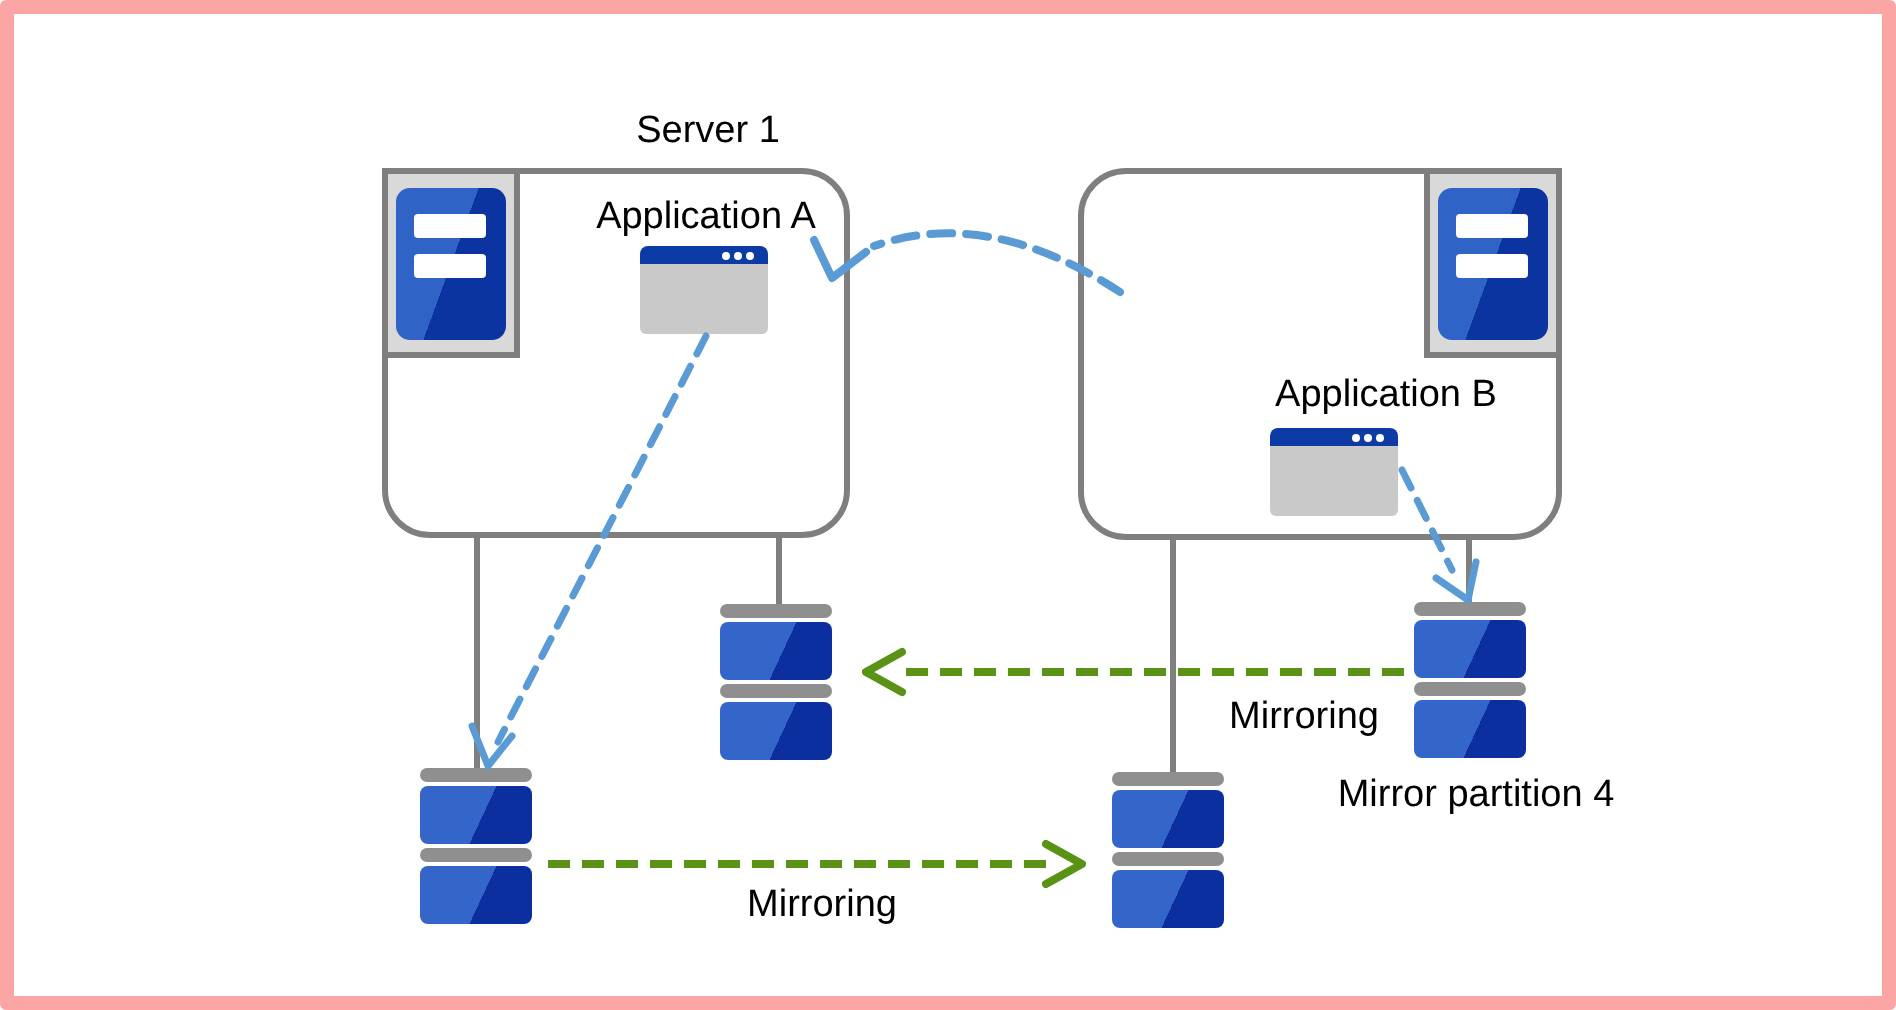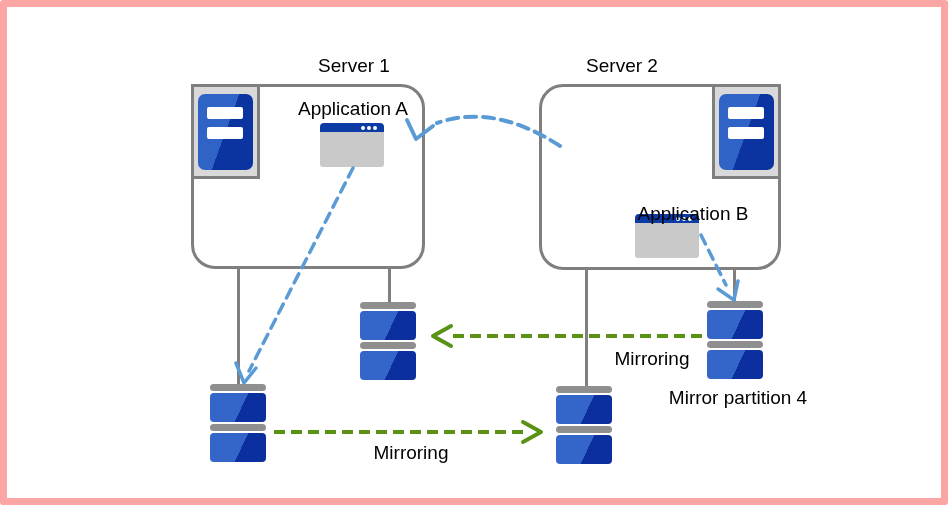--- a/index.html
+++ b/index.html
@@ -57,21 +57,21 @@
   #dsTop   { left:353px; top:295px; }
   #dsP1    { left:203px; top:377px; }
   #dsBottom{ left:549px; top:379px; }
   #dsP2    { left:700px; top:294px; }
 
   
   #t-server1   { left:262px; top:48px;  width:170px; }
   #t-server2   { left:530px; top:48px;  width:170px; }
   #t-group     { left:421px; top:54px;  width:120px; }
   #t-appA      { left:266px; top:91px;  width:160px; }
-  #t-appB      { left:606px; top:196px; width:160px; }
+  #t-appB      { left:606px; top:180px; width:160px; }
   #t-mirUpper  { left:585px; top:341px; width:120px; }
   #t-mirLower  { left:344px; top:435px; width:120px; }
   #t-part1     { left:140px; top:466px; width:200px; }
   #t-part2     { left:631px; top:380px; width:200px; }
 
   
   #arrows { position:absolute; left:0; top:0; width:948px; height:505px;
             z-index:4; pointer-events:none; }
 </style>
 </head>
@@ -160,20 +160,19 @@
       <polyline points="444,319 426,329 444,339" stroke-linecap="round"></polyline>
     </g>
 
     <g stroke="#5a9216" fill="none" stroke-width="4" stroke-linejoin="round">
       <line x1="267" y1="425" x2="520" y2="425" stroke-dasharray="11 6"></line>
       <polyline points="516,415 534,425 516,435" stroke-linecap="round"></polyline>
     </g>
   </svg>
 
   <div class="label" id="t-server1">Server 1</div>
-  <div class="label" id="t-server2">Server 2</div>
   <div class="label" id="t-appA">Application A</div>
   <div class="label" id="t-appB">Application B</div>
   <div class="label" id="t-mirUpper">Mirroring</div>
   <div class="label" id="t-mirLower">Mirroring</div>
   <div class="label" id="t-part2">Mirror partition 4</div>
 
 </div>
 
 </body></html>

